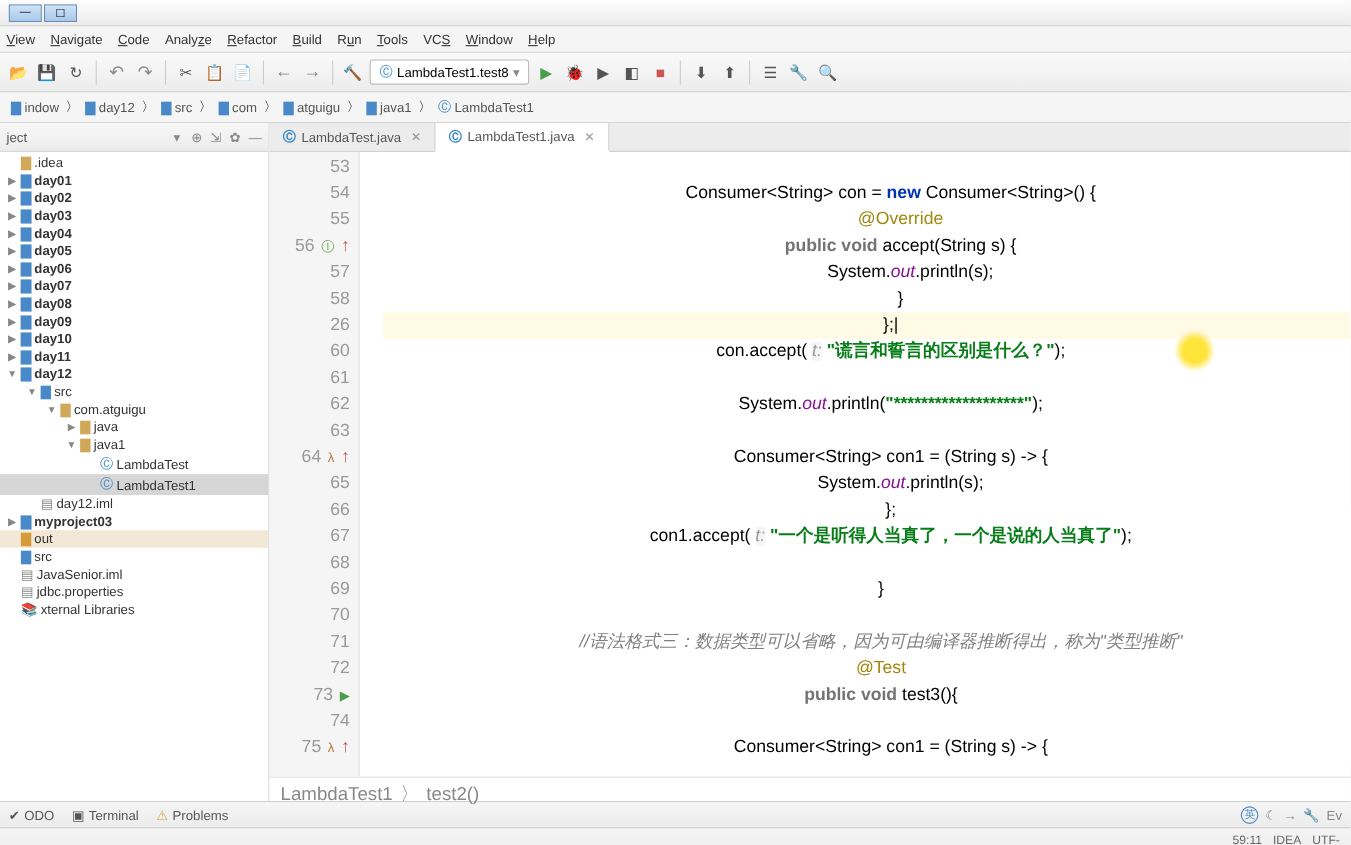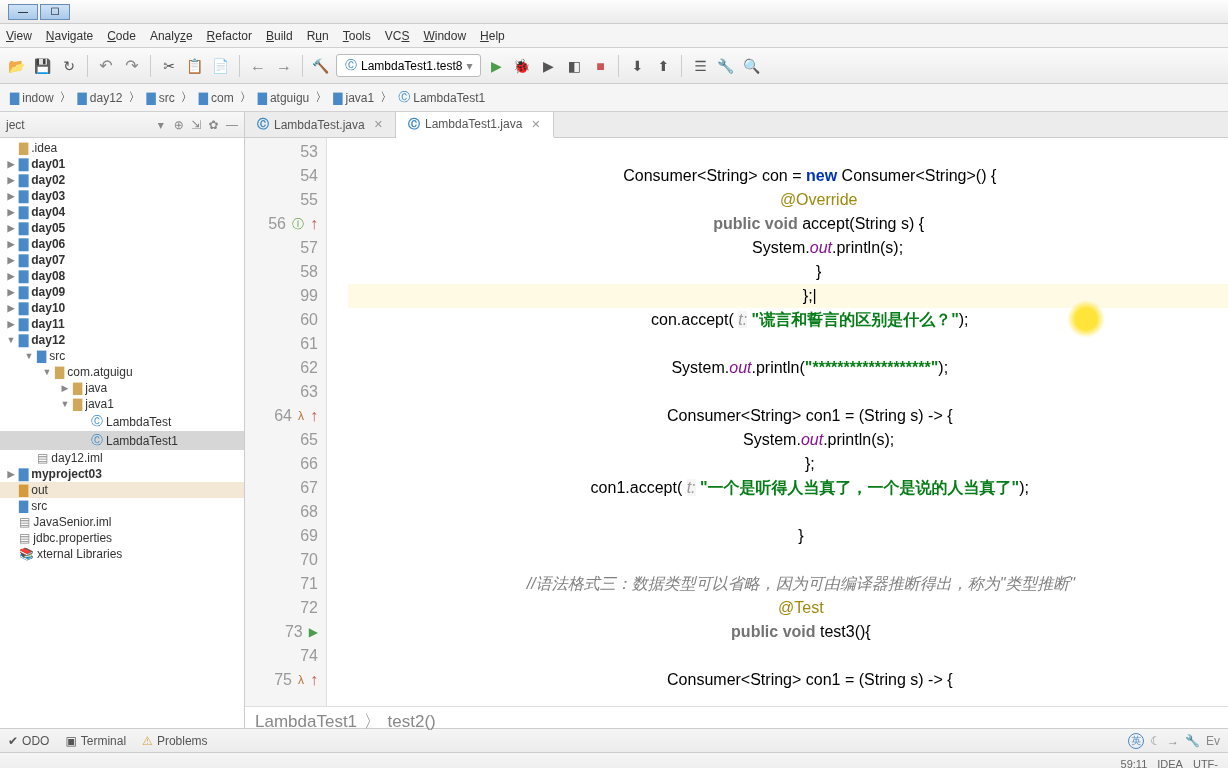--- a/index.html
+++ b/index.html
@@ -340,21 +340,21 @@
             <span class="gutter-icon" style="color:#6aa84f">Ⓘ</span>
             <span style="color:#c55">↑</span>
           </div>
           <div class="gutter-row">
             <span>57</span>
           </div>
           <div class="gutter-row">
             <span>58</span>
           </div>
           <div class="gutter-row">
-            <span>99</span>
+            <span>26</span>
           </div>
           <div class="gutter-row">
             <span>60</span>
           </div>
           <div class="gutter-row">
             <span>61</span>
           </div>
           <div class="gutter-row">
             <span>62</span>
           </div>

